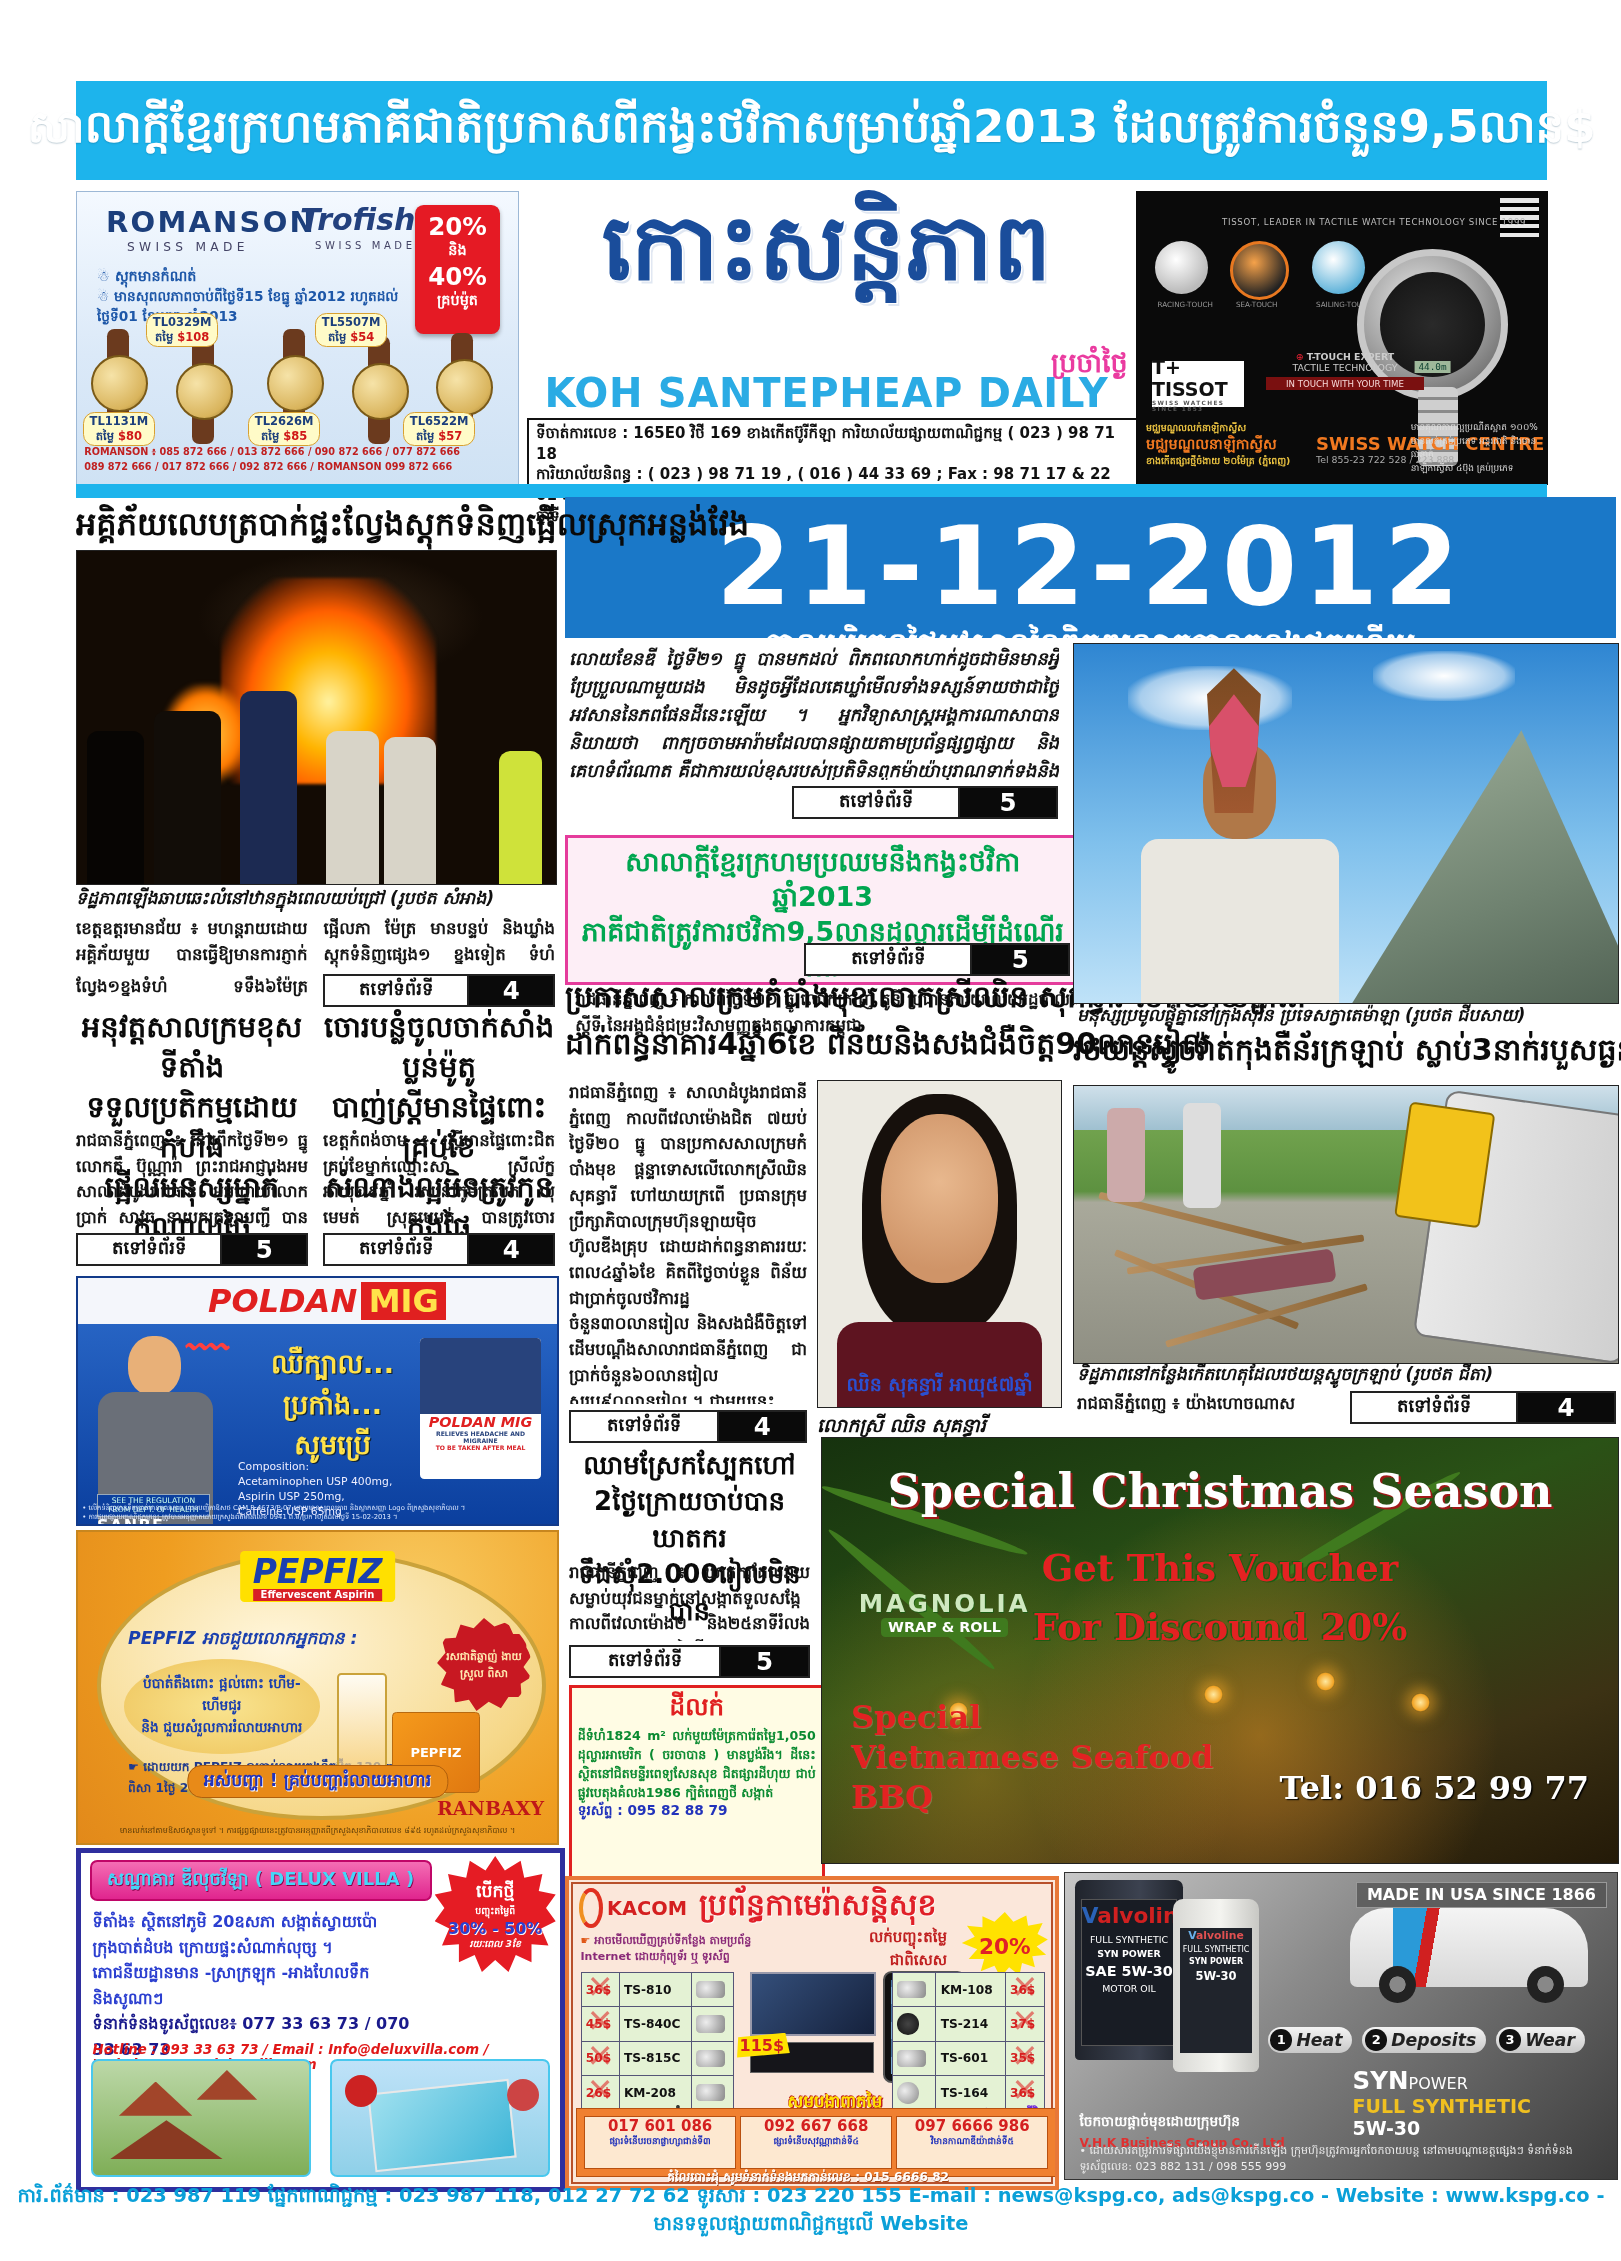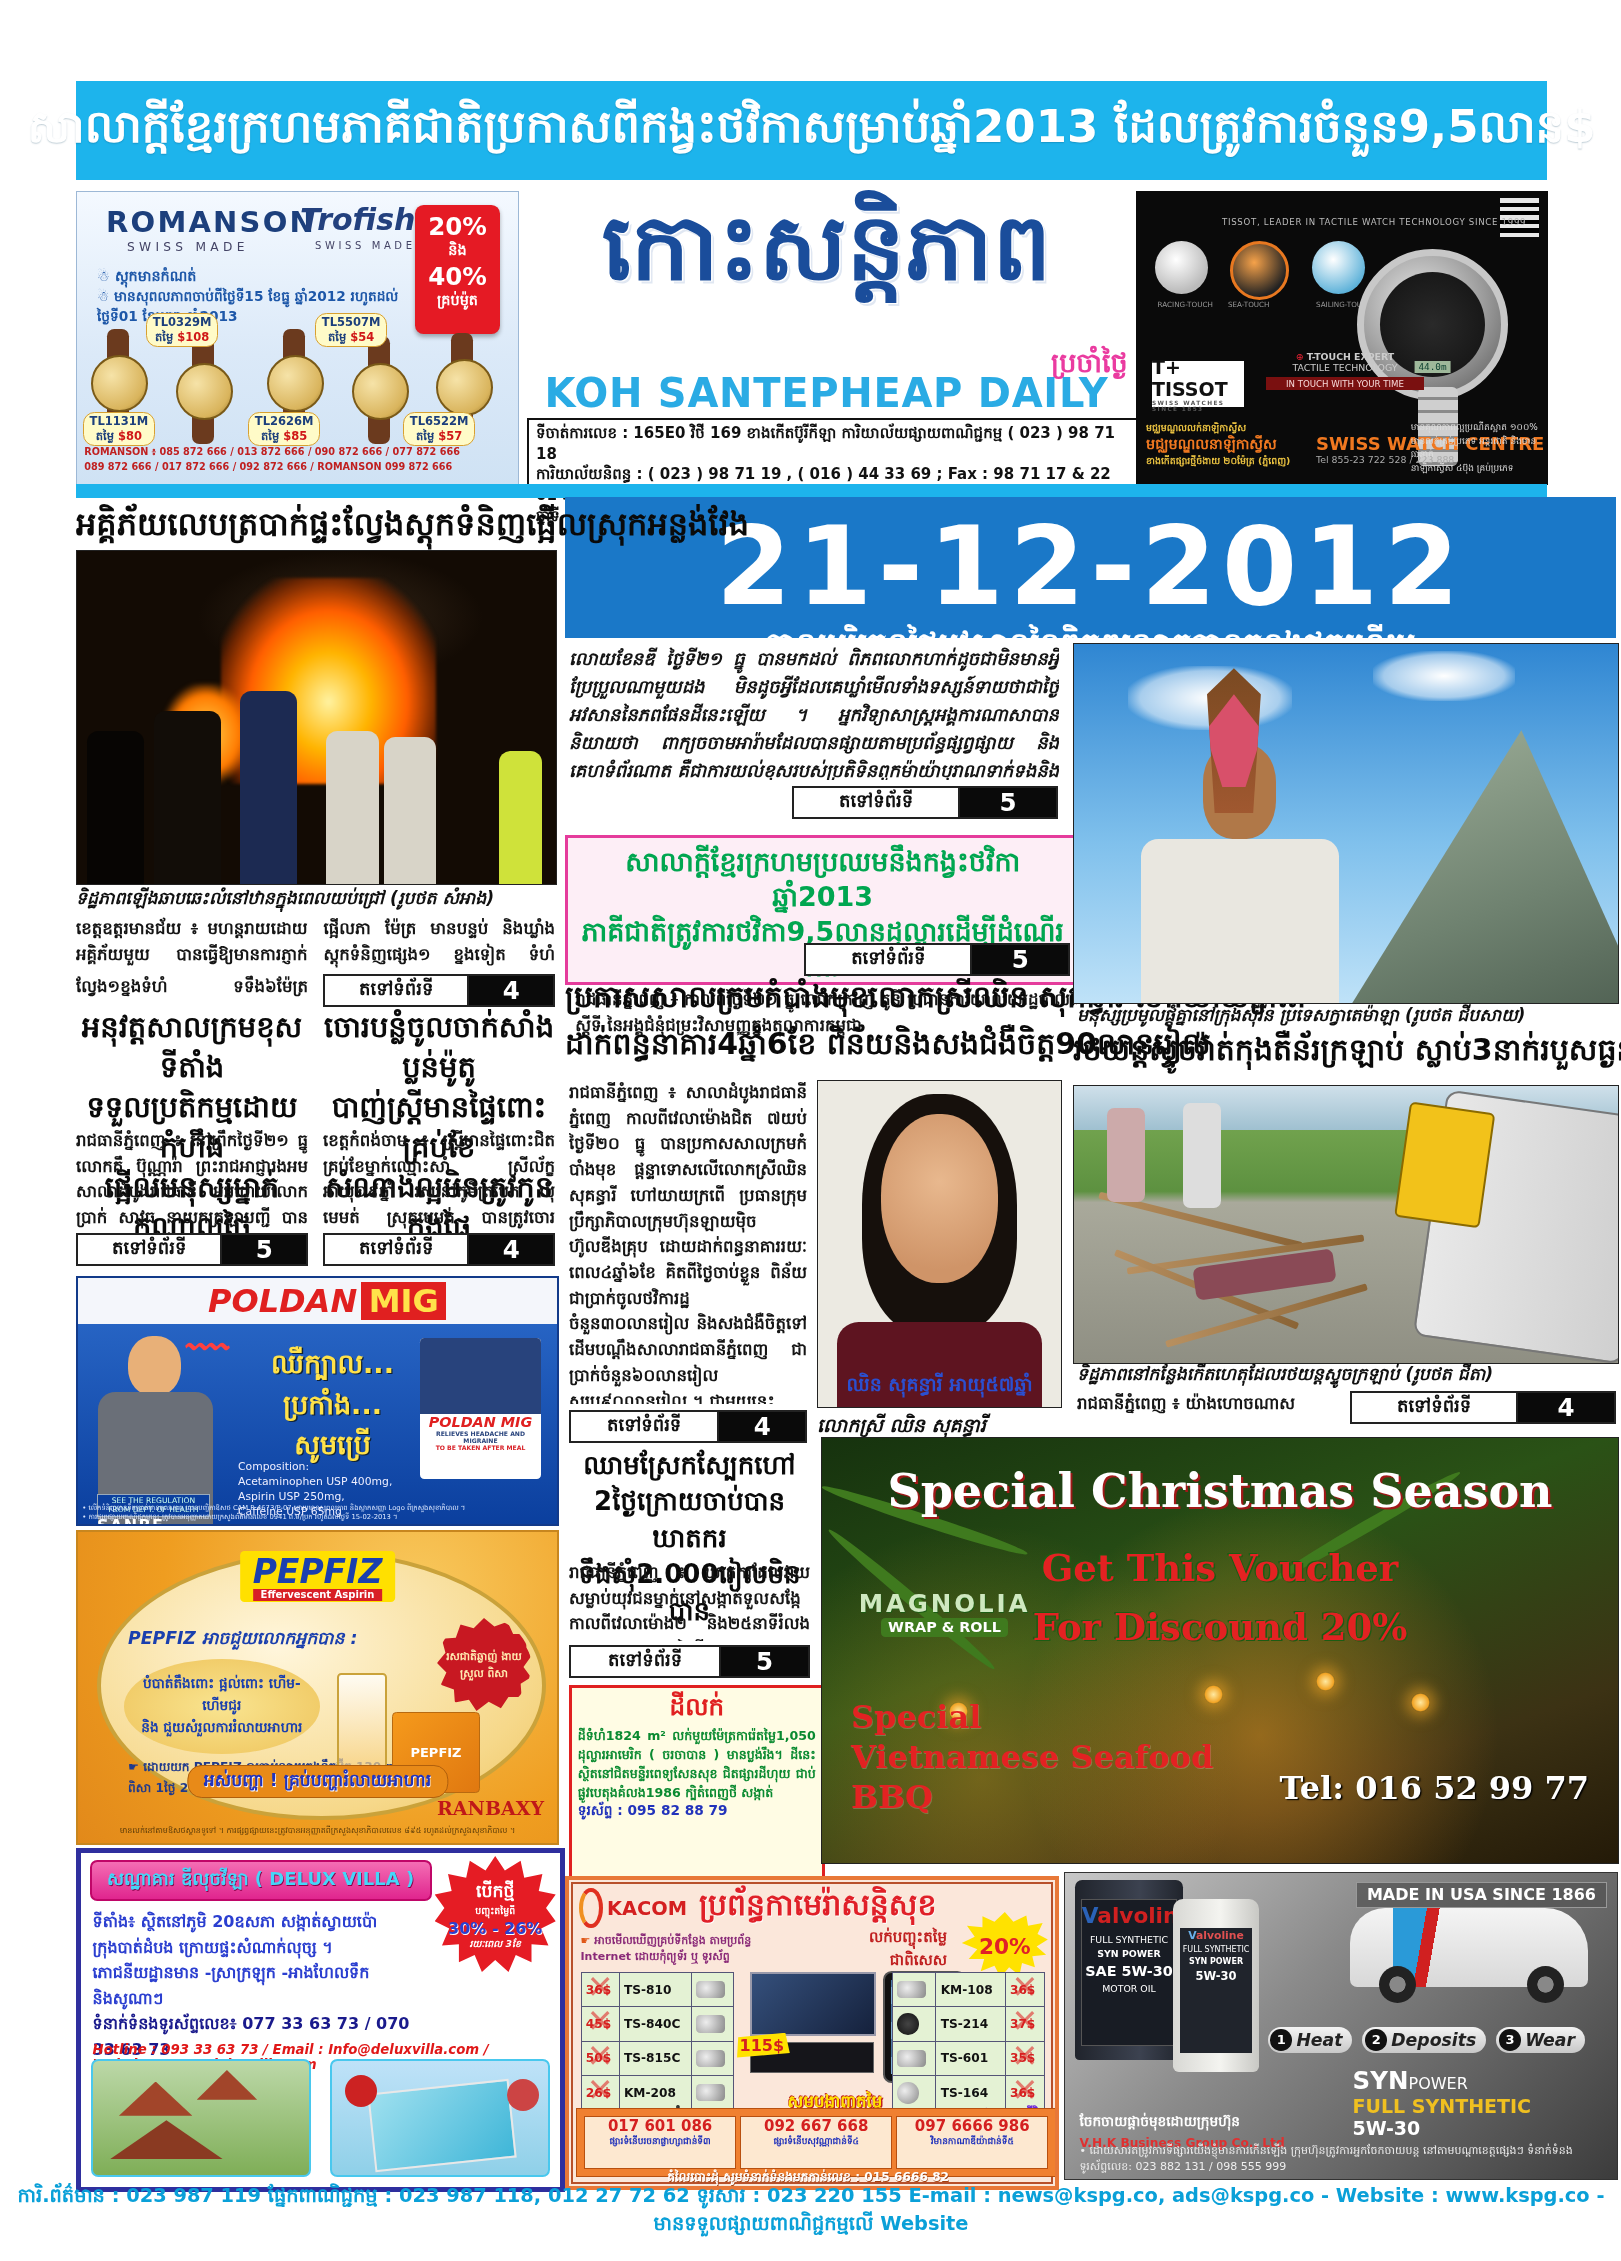--- a/index.html
+++ b/index.html
@@ -318,21 +318,21 @@
     </div>
   </div>
 
   <div class="abs tissot-ad">
     <div class="abs qr"></div>
     <div class="abs tis-tag">TISSOT, LEADER IN TACTILE WATCH TECHNOLOGY SINCE 1999</div>
     <div class="tw" style="left:19px;top:50px;width:53px;height:53px;background:radial-gradient(circle at 40% 35%,#fff,#bbb 70%);"></div>
     <div class="tw" style="left:94px;top:50px;width:53px;height:53px;background:radial-gradient(circle at 40% 35%,#f6a24a,#222 72%);border:3.6px solid #e87820;"></div>
     <div class="tw" style="left:176px;top:50px;width:53px;height:53px;background:radial-gradient(circle at 40% 35%,#fff,#5ab0d8 75%);"></div>
     <div class="tis-name" style="left:21.6px;top:109px;">RACING-TOUCH</div>
-    <div class="tis-name" style="left:92px;top:109px;">SEA-TOUCH</div>
+    <div class="tis-name" style="left:100px;top:109px;">SEA-TOUCH</div>
     <div class="tis-name" style="left:180px;top:109px;">SAILING-TOUCH</div>
     <div class="abs tis-big-face">
       <div class="tis-big-inner"></div>
       <div class="tis-lcd">44.0m</div>
     </div>
     <div class="abs tis-bracelet"></div>
     <div class="abs tis-logo">
       <span>T+ <span>TISSOT</span></span>
       <small>SWISS WATCHES SINCE 1853</small>
     </div>
@@ -467,21 +467,21 @@
     <div class="pep-slogan">អស់បញ្ហា ! គ្រប់បញ្ហារំលាយអាហារ</div>
     <div class="pep-ran">RANBAXY</div>
     <div class="pep-fine">មានលក់នៅតាមឱសថស្ថានទូទៅ ។ ការផ្សព្វផ្សាយនេះត្រូវបានអនុញ្ញាតពីក្រសួងសុខាភិបាលលេខ ៨៩៥ រហូតដល់ក្រសួងសុខាភិបាល ។</div>
   </div>
 
   <div class="abs delux">
     <div class="dx-head">សណ្ឋាគារ ឌីលុចវីឡា ( DELUX VILLA )</div>
     <div class="dx-star">
       <div class="a">បើកថ្មី</div>
       <div class="b">បញ្ចុះតម្លៃពី</div>
-      <div class="c">30% - 26%</div>
+      <div class="c">30% - 50%</div>
       <div class="d">រយៈពេល 3ខែ</div>
     </div>
     <div class="dx-body">
       <div>ទីតាំង៖ ស្ថិតនៅភូមិ 20ឧសភា សង្កាត់ស្វាយប៉ោ</div>
       <div>ក្រុងបាត់ដំបង ក្រោយផ្ទះសំណាក់លុច្ស ។</div>
       <div>ភោជនីយដ្ឋានមាន -ស្រាក្រឡុក -អាងហែលទឹក និងសូណាៗ</div>
       <div class="dx-tel">ទំនាក់ទំនងទូរស័ព្ទលេខ៖ 077 33 63 73 / 070 33 63 73</div>
     </div>
     <div class="dx-hot">Hotline : 093 33 63 73 / Email : Info@deluxvilla.com / Website : www.deluxvilla.com</div>
     <div class="dx-ph l">

